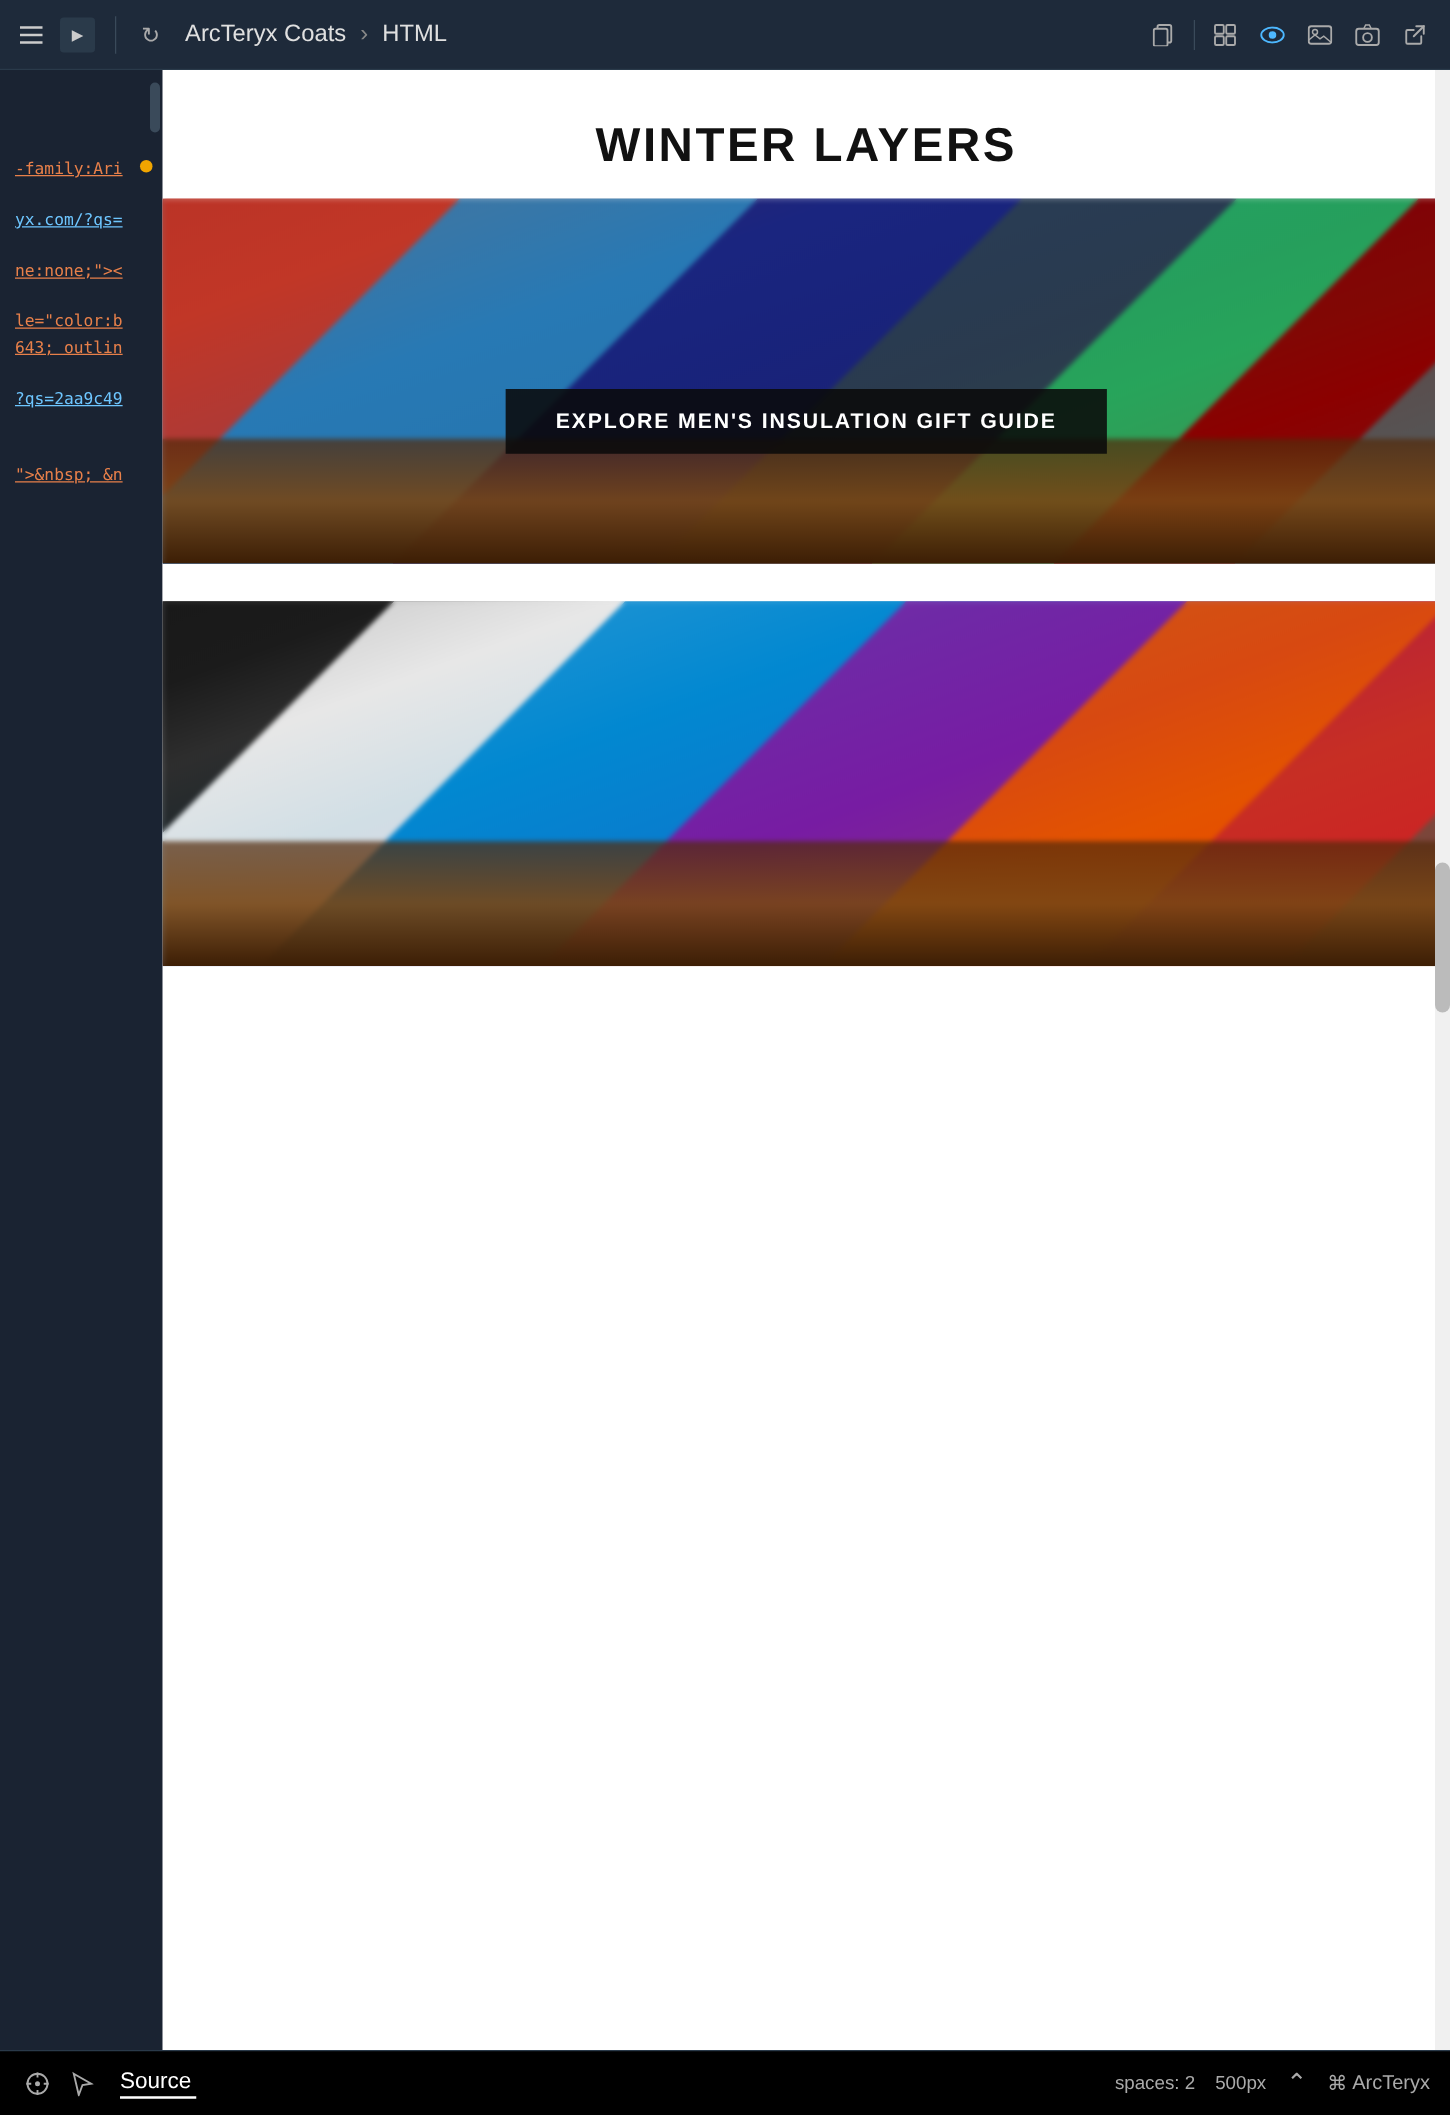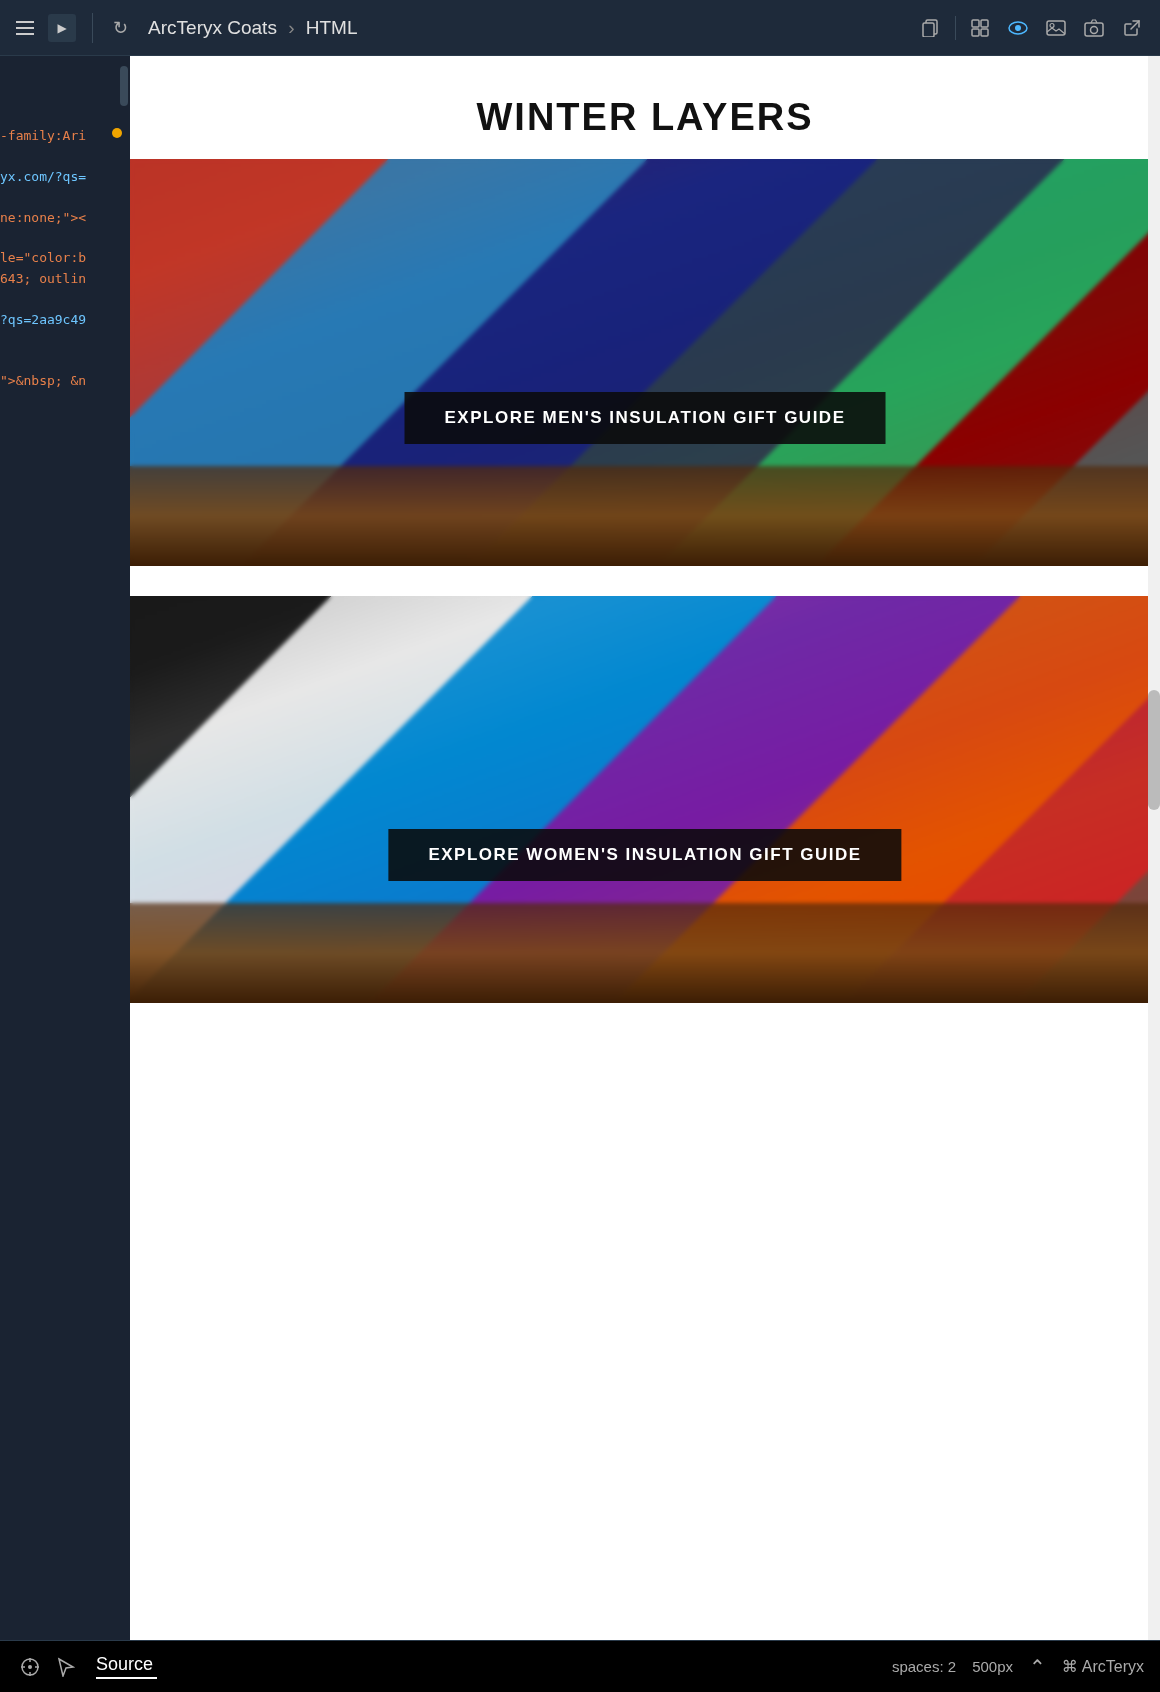--- a/index.html
+++ b/index.html
@@ -116,21 +116,22 @@
       position: relative;
       flex-shrink: 0;
       padding-top: 10px;
     }
     .code-line {
       font-family: monospace;
       font-size: 13px;
       line-height: 1.6;
       white-space: nowrap;
       overflow: hidden;
-      padding-left: 0;
+      padding-left: 12px;
+      text-decoration: underline;
     }
     .yellow-dot {
       position: absolute;
       left: 112px;
       top: 72px;
       width: 10px;
       height: 10px;
       background: #f0a500;
       border-radius: 50%;
     }
@@ -183,21 +184,21 @@
       margin-top: 14px;
       max-width: 600px;
       margin-left: auto;
       margin-right: auto;
     }
 
     
     .image-section {
       width: 100%;
       position: relative;
-      height: 407px;
+      height: 292px;
       overflow: hidden;
       margin-bottom: 0;
     }
 
     .image-bg {
       width: 100%;
       height: 100%;
       position: relative;
       overflow: hidden;
     }
@@ -450,21 +451,20 @@
       </div>
 
       <div class="image-gap"></div>
 
       <div class="image-section">
         <div class="image-bg womens-jackets jacket-visual">
           <div style="position:absolute;bottom:0;left:0;width:100%;height:100%;background:linear-gradient(135deg, #1a1a1a 0%, #1a1a1a 14%, #e8e8e8 14%, #e8e8e8 28%, #0288d1 28%, #0288d1 45%, #7b1fa2 45%, #7b1fa2 62%, #e65100 62%, #e65100 78%, #c62828 78%, #c62828 90%, #6d4c41 90%, #6d4c41 100%);opacity:0.9;"></div>
           <div style="position:absolute;bottom:0;left:0;width:100%;height:100px;background:linear-gradient(180deg,rgba(80,40,10,0.7) 0%,rgba(120,70,20,0.9) 50%,rgba(60,30,5,1) 100%);"></div>
           <div style="position:absolute;top:0;left:0;width:100%;height:100%;backdrop-filter:blur(2px);-webkit-backdrop-filter:blur(2px);"></div>
         </div>
-        <button class="cta-overlay">EXPLORE WOMEN'S INSULATION GIFT GUIDE</button>
       </div>
     </div>
 
     <div class="preview-scrollbar">
       <div class="preview-scrollbar-thumb"></div>
     </div>
   </div>
 </div>
 
 <div class="status-bar">

